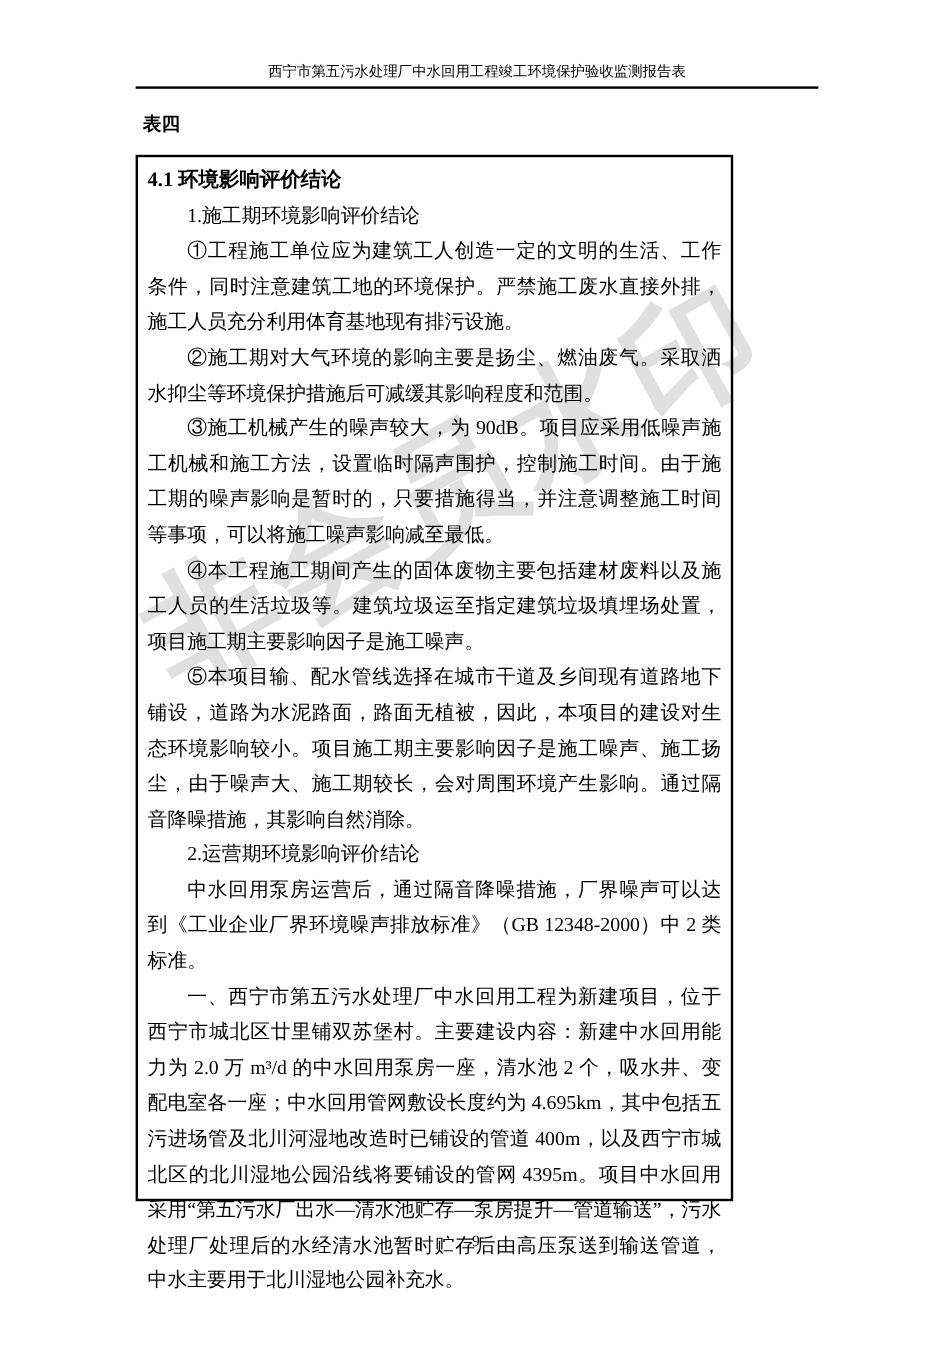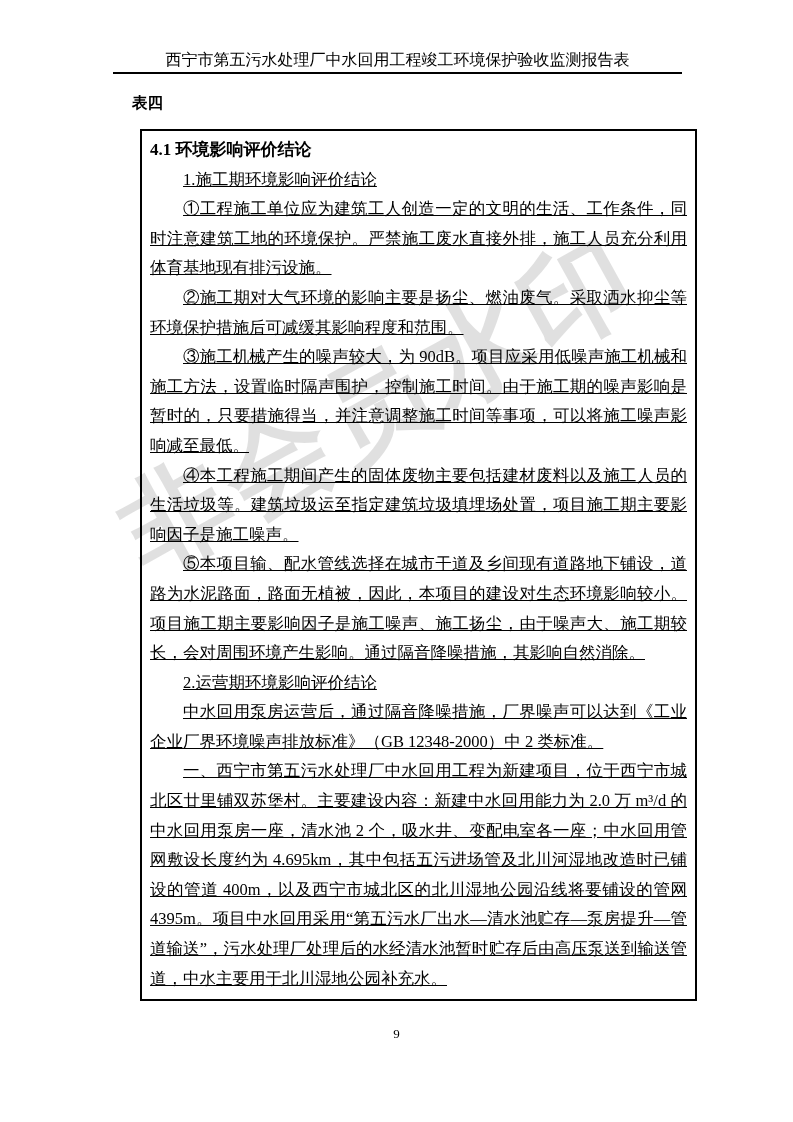--- a/index.html
+++ b/index.html
@@ -28,57 +28,55 @@
     z-index: 0;
     user-select: none;
   }
   .content { position: relative; z-index: 1; }
   .header-title {
     position: absolute;
     top: 51px;
     left: 113px;
     width: 569px;
     text-align: center;
-    font-size: 16px;
+    font-size: 12px;
     line-height: 17px;
     padding-bottom: 4px;
     border-bottom: 2px solid #000000;
   }
   .table-label {
     position: absolute;
     top: 93px;
-    left: 132px;
+    left: 119px;
     font-size: 15.5px;
     font-weight: bold;
   }
   .doc-table {
     position: absolute;
     top: 129px;
     left: 113px;
-    width: 557px;
+    width: 498px;
     height: 872px;
     border: 2px solid #000000;
     box-sizing: border-box;
     padding: 4px 8px 0 8px;
     background: transparent;
-    margin-left: 27px;
   }
   .doc-table .sec-heading {
     margin: 0;
     font-size: 17px;
     font-weight: bold;
     line-height: 29.6px;
   }
   .doc-table p {
     margin: 0;
     font-size: 16.5px;
     line-height: 29.6px;
     text-align: justify;
     text-indent: 2em;
-    text-decoration: underline;
   }
   .doc-table p.sub-heading { text-align: left; }
   .page-number {
     position: absolute;
     top: 1026px;
     left: 0;
     width: 100%;
     text-align: center;
     font-size: 13px;
   }

